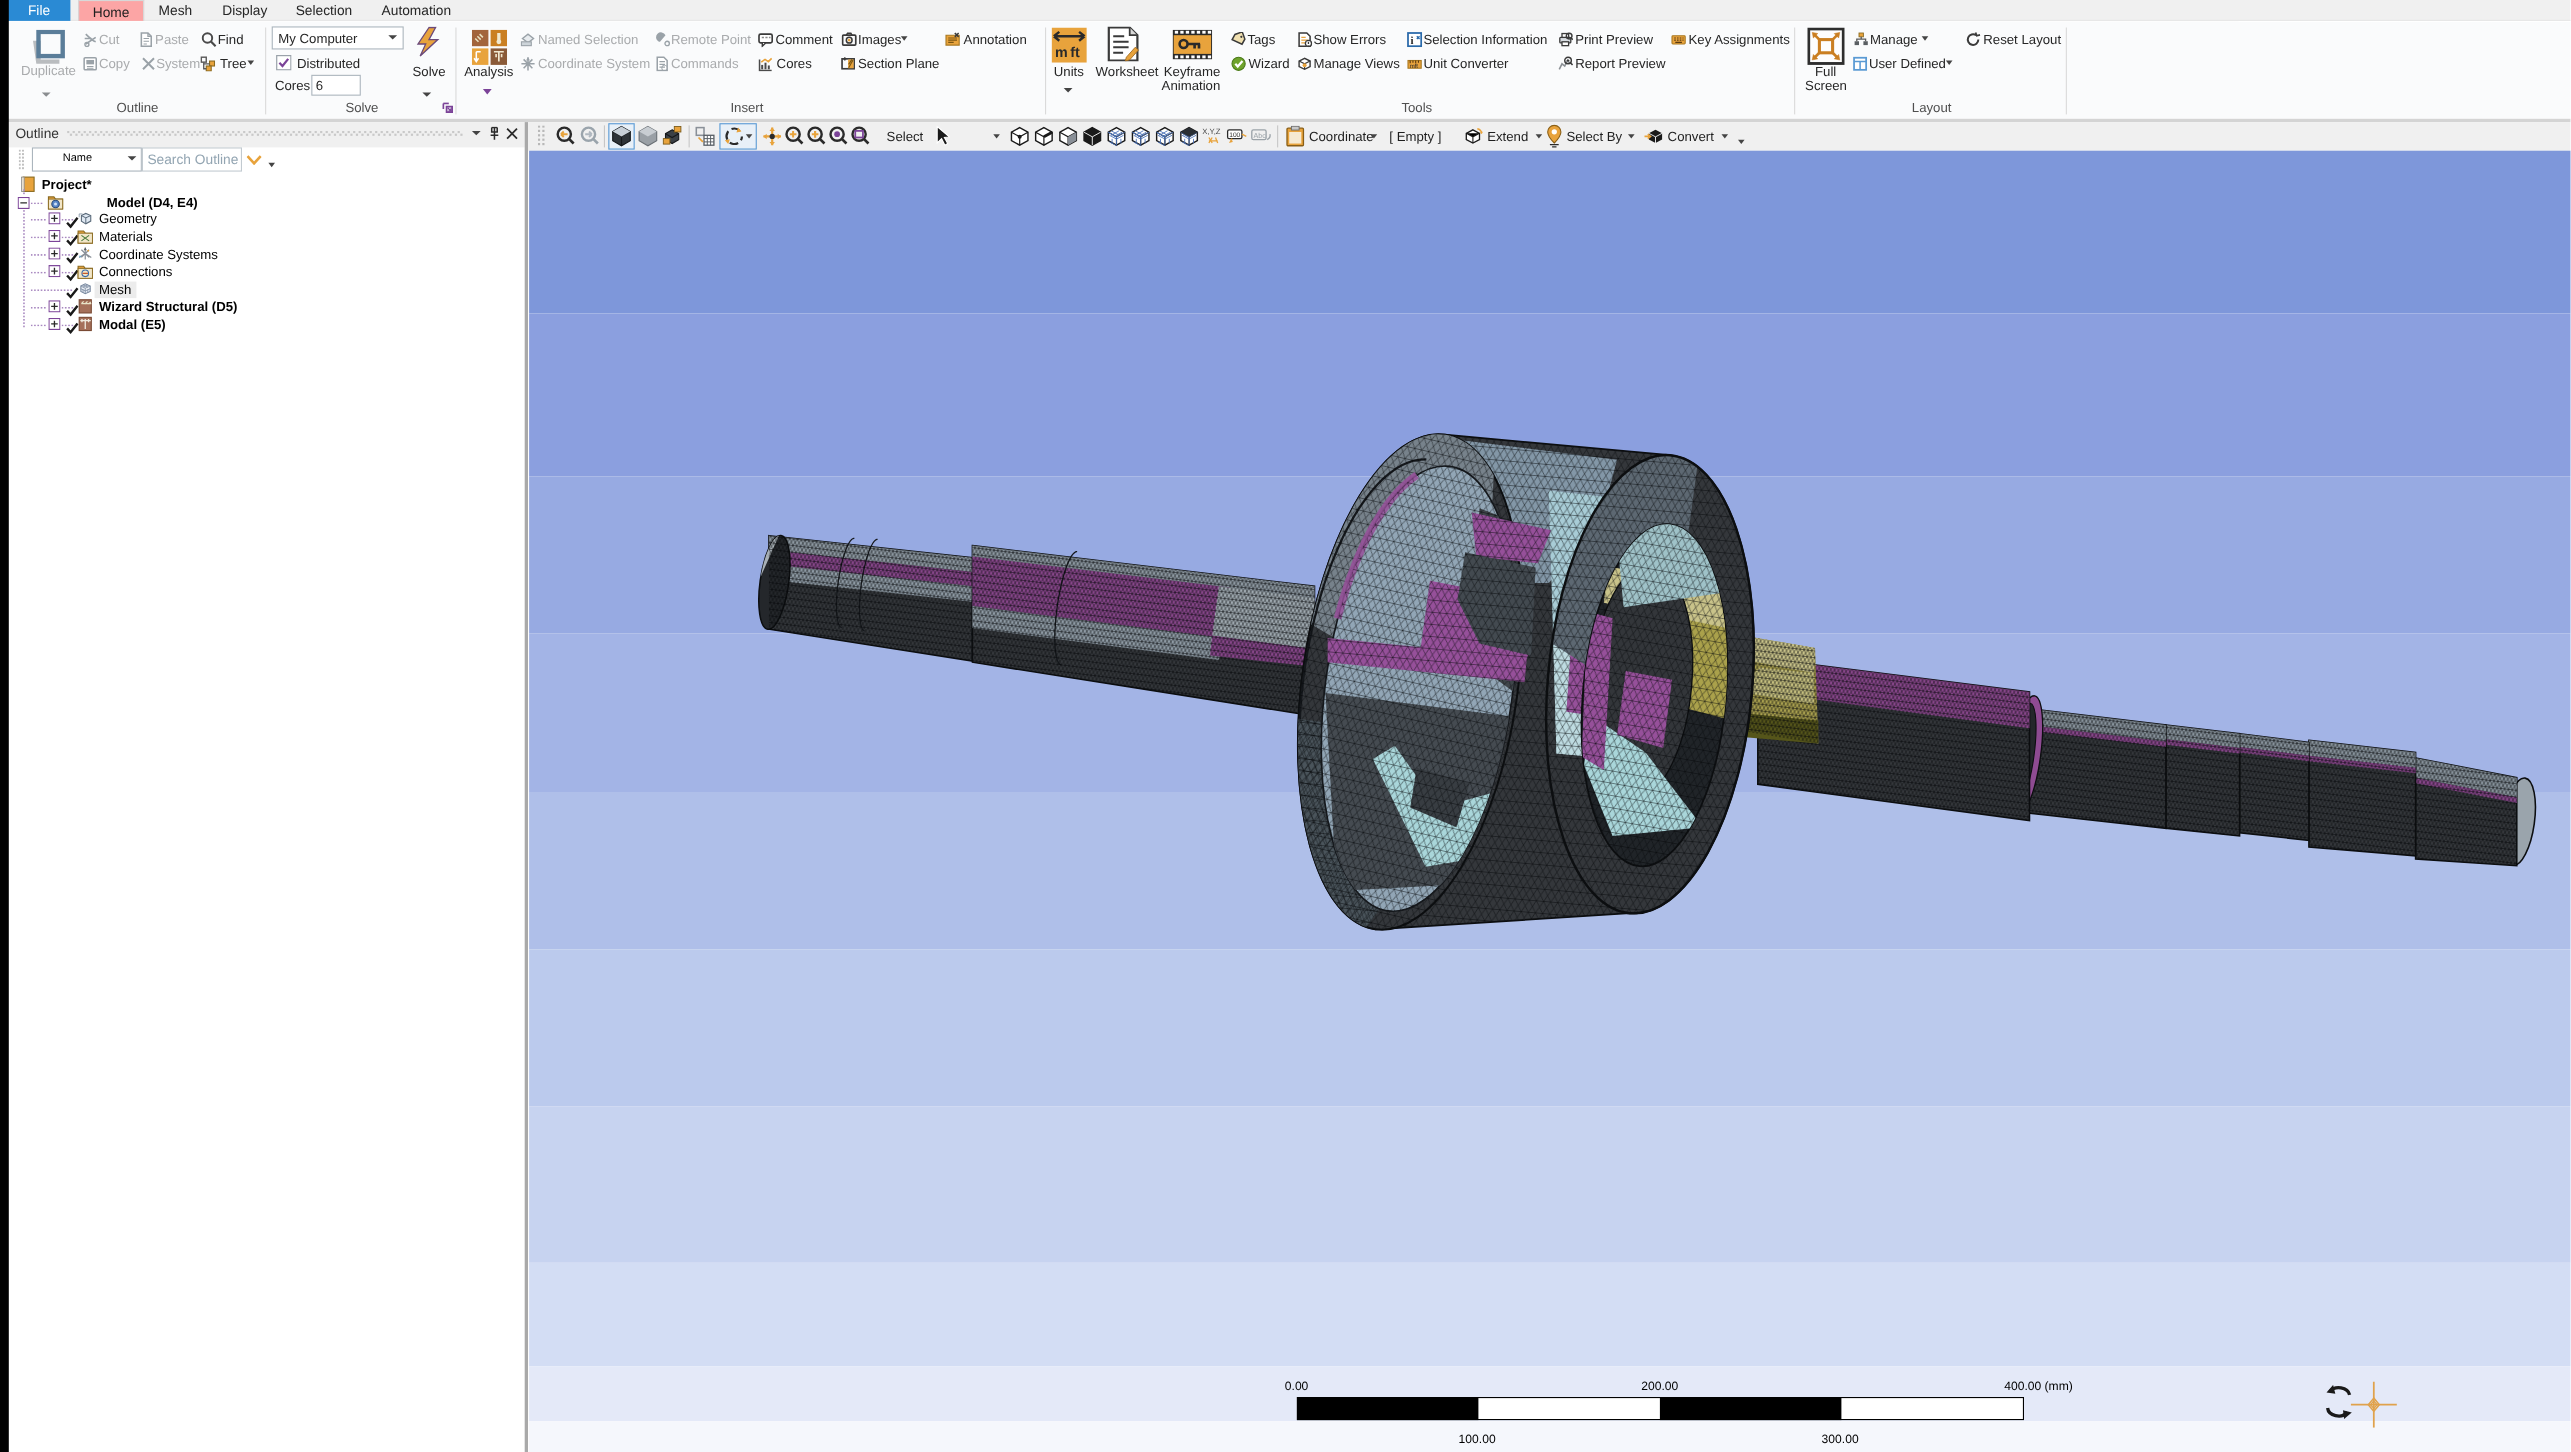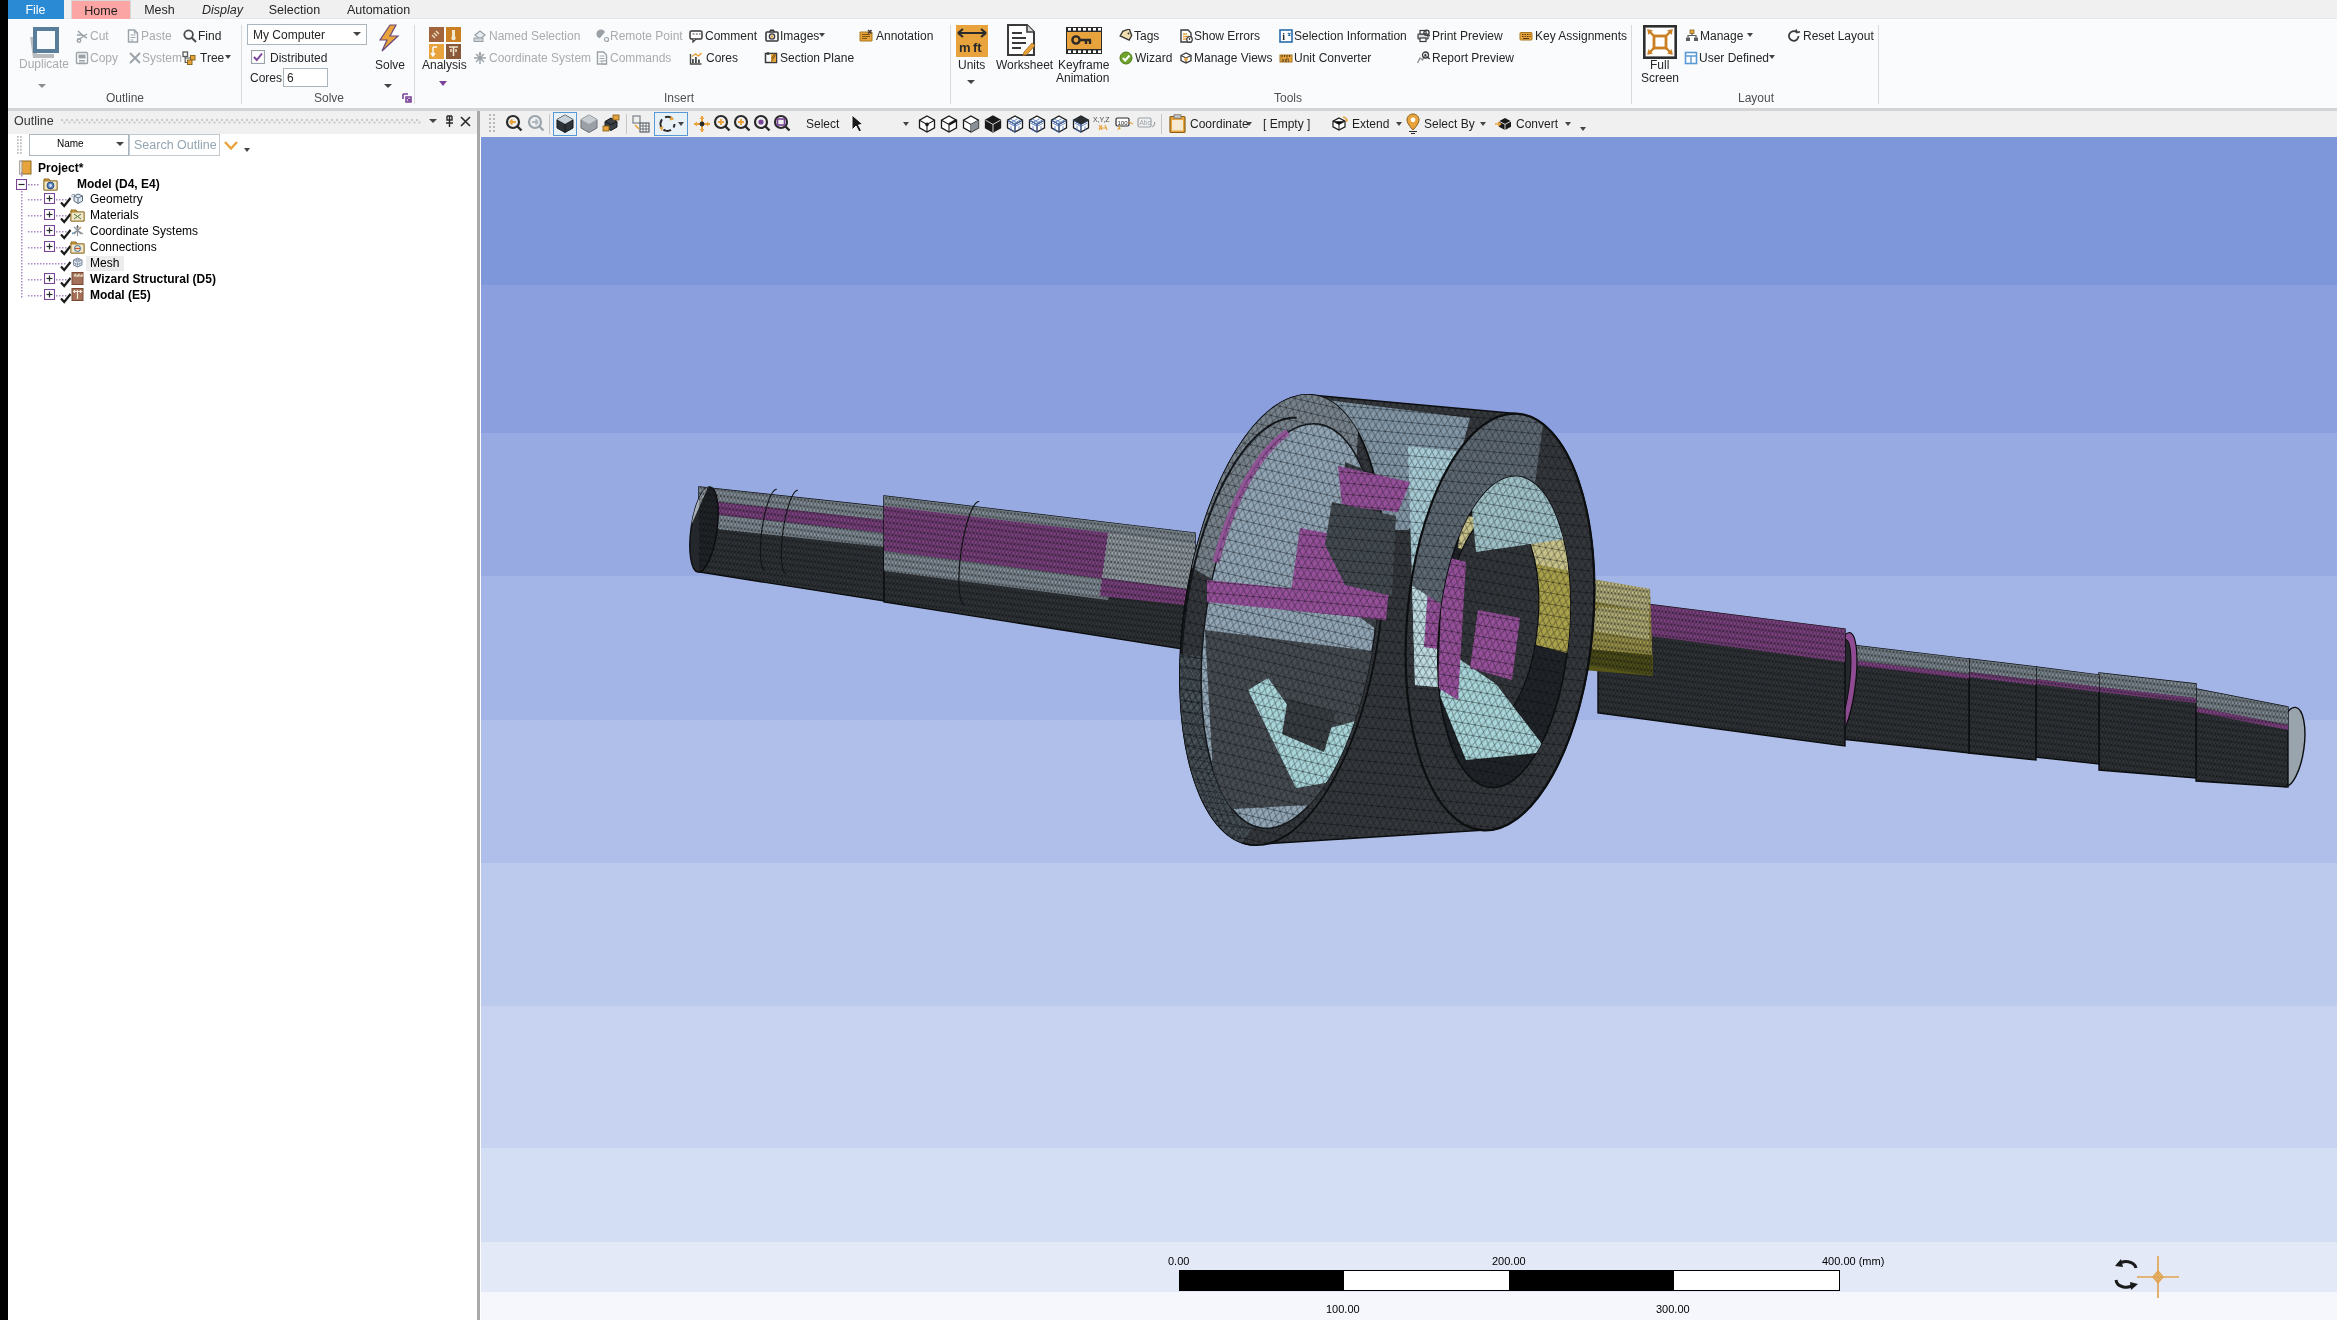--- a/index.html
+++ b/index.html
@@ -24,21 +24,21 @@
   <div style="left:0;top:0;width:2337px;height:19px;background:#f0f0f0;border-bottom:1px solid #e6e6e6;"></div>
   <div style="left:0;top:20px;width:2337px;height:88px;background:#fafbfc;"></div>
   <div style="left:0;top:108px;width:2337px;height:3px;background:#d4d4d4;"></div>
   <div style="left:0;top:111px;width:2337px;height:26px;background:#f0f0f0;"></div>
   <div style="left:0;top:111px;width:479px;height:1209px;background:#fff;"></div>
   <div style="left:8px;top:111px;width:469px;height:23px;background:#f0f0f0;"></div>
   <div style="left:477px;top:111px;width:3px;height:1209px;background:#a9a9a9;"></div>
   <div class="tab" style="left:7px;width:57px;background:#2a8ad4;color:#fff;">File</div>
   <div class="tab" style="left:71px;width:60px;background:#fca5a5;border:1px solid #d8d8d8;border-bottom:none;color:#1e1e1e;">Home</div>
   <div class="tab" style="left:131px;width:57px;">Mesh</div>
-  <div class="tab" style="left:190px;width:65px;font-style:italic;">Display</div>
+  <div class="tab" style="left:190px;width:65px;">Display</div>
   <div class="tab" style="left:258px;width:73px;">Selection</div>
   <div class="tab" style="left:338px;width:81px;">Automation</div>
   <div class="rsep" style="left:241px;top:25px;height:79px;"></div>
   <div class="rsep" style="left:414px;top:25px;height:79px;"></div>
   <div class="rsep" style="left:950px;top:25px;height:79px;"></div>
   <div class="rsep" style="left:1631px;top:25px;height:79px;"></div>
   <div class="rsep" style="left:1878px;top:25px;height:79px;"></div>
   <div class="rgroup" style="left:106px;top:91px;">Outline</div>
   <div class="rgroup" style="left:314px;top:91px;">Solve</div>
   <div class="rgroup" style="left:664px;top:91px;">Insert</div>
@@ -668,21 +668,21 @@
       <rect x="3" y="0" width="1.5" height="1.5" fill="#a888c0"></rect>
       <rect x="6" y="0" width="1.5" height="1.5" fill="#a888c0"></rect>
       <rect x="9" y="0" width="1.5" height="1.5" fill="#a888c0"></rect>
     </svg>
 <svg class="ic" style="left:43px;top:176px" width="15" height="15" viewBox="0 0 15 15">
       <path d="M1 3 h5 l1.5 2 H14 v9 H1 z" fill="#e8a33c" stroke="#8a6a20" stroke-width="1"></path>
       <rect x="1" y="5" width="13" height="9" fill="#f2e6c8" stroke="#8a6a20" stroke-width="0.8"></rect>
       <circle cx="7.5" cy="9.5" r="3.4" fill="#5a87c8" stroke="#2a4a78" stroke-width="1"></circle>
       <circle cx="7.5" cy="9.5" r="1.4" fill="#cfe0f4"></circle>
     </svg>
-<div class="tree" style="left:61px;top:178px;padding-left:16px;"><b>Model (D4, E4)</b></div>
+<div class="tree" style="left:81px;top:178px;padding-left:16px;"><b>Model (D4, E4)</b></div>
 <svg class="ic" style="left:21px;top:172px" width="2" height="6" viewBox="0 0 2 6">
       <rect x="0" y="0" width="1.5" height="1.5" fill="#a888c0"></rect>
       <rect x="0" y="3" width="1.5" height="1.5" fill="#a888c0"></rect>
     </svg>
 <svg class="ic" style="left:21px;top:191px" width="2" height="109" viewBox="0 0 2 109">
       <rect x="0" y="0" width="1.5" height="1.5" fill="#a888c0"></rect>
       <rect x="0" y="3" width="1.5" height="1.5" fill="#a888c0"></rect>
       <rect x="0" y="6" width="1.5" height="1.5" fill="#a888c0"></rect>
       <rect x="0" y="9" width="1.5" height="1.5" fill="#a888c0"></rect>
       <rect x="0" y="12" width="1.5" height="1.5" fill="#a888c0"></rect>

